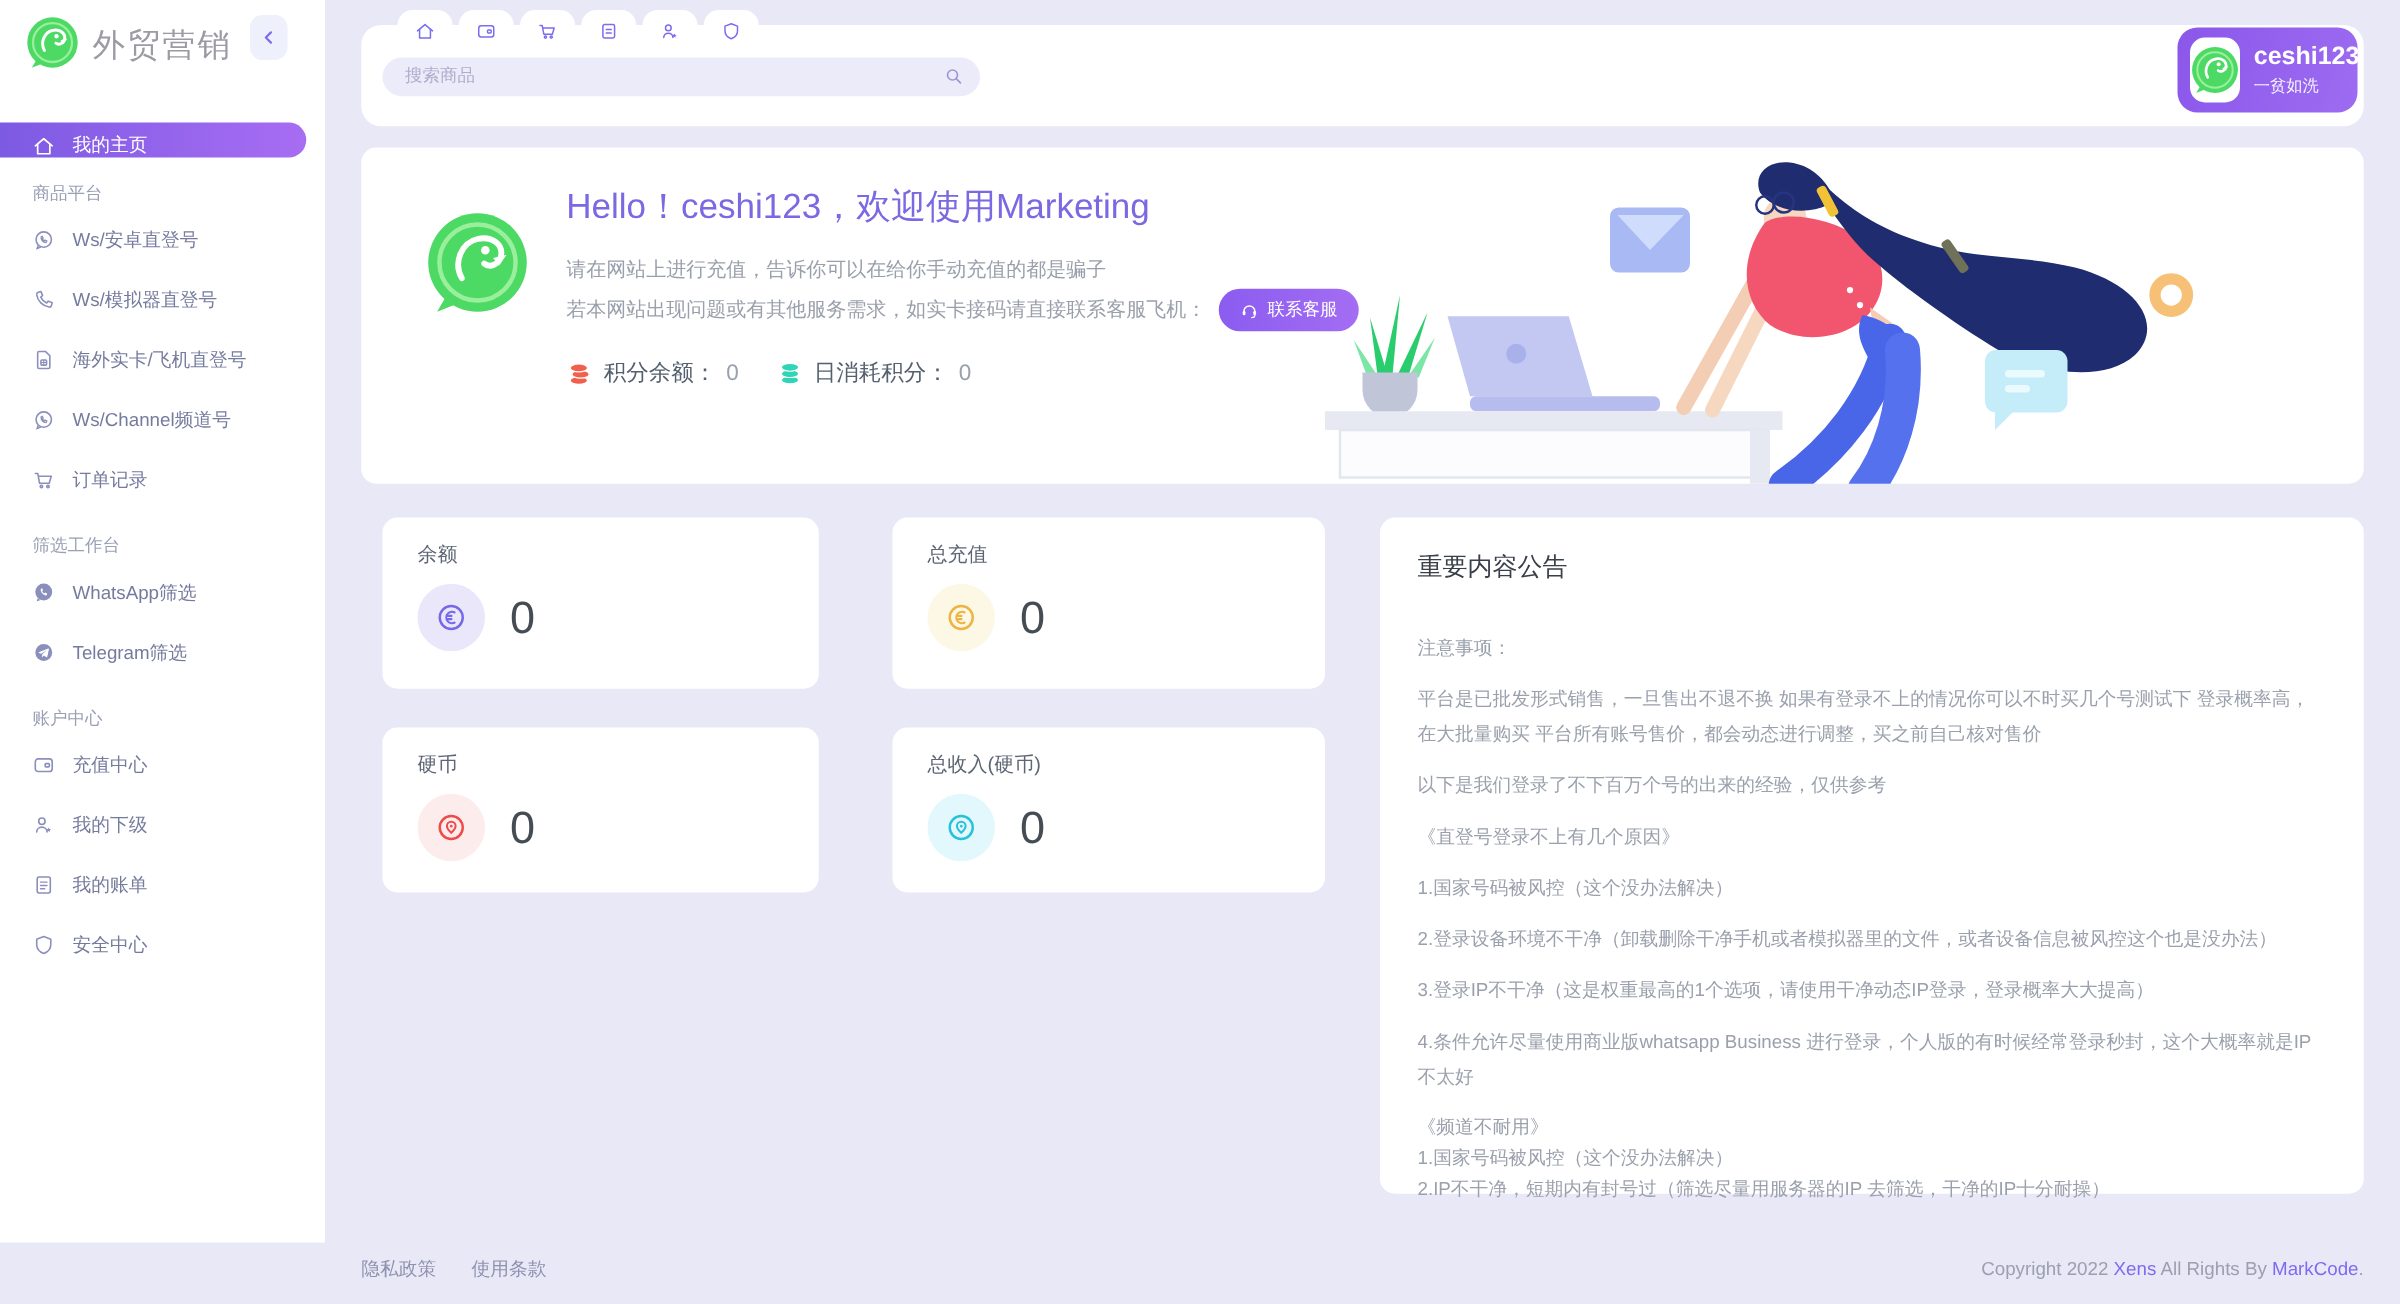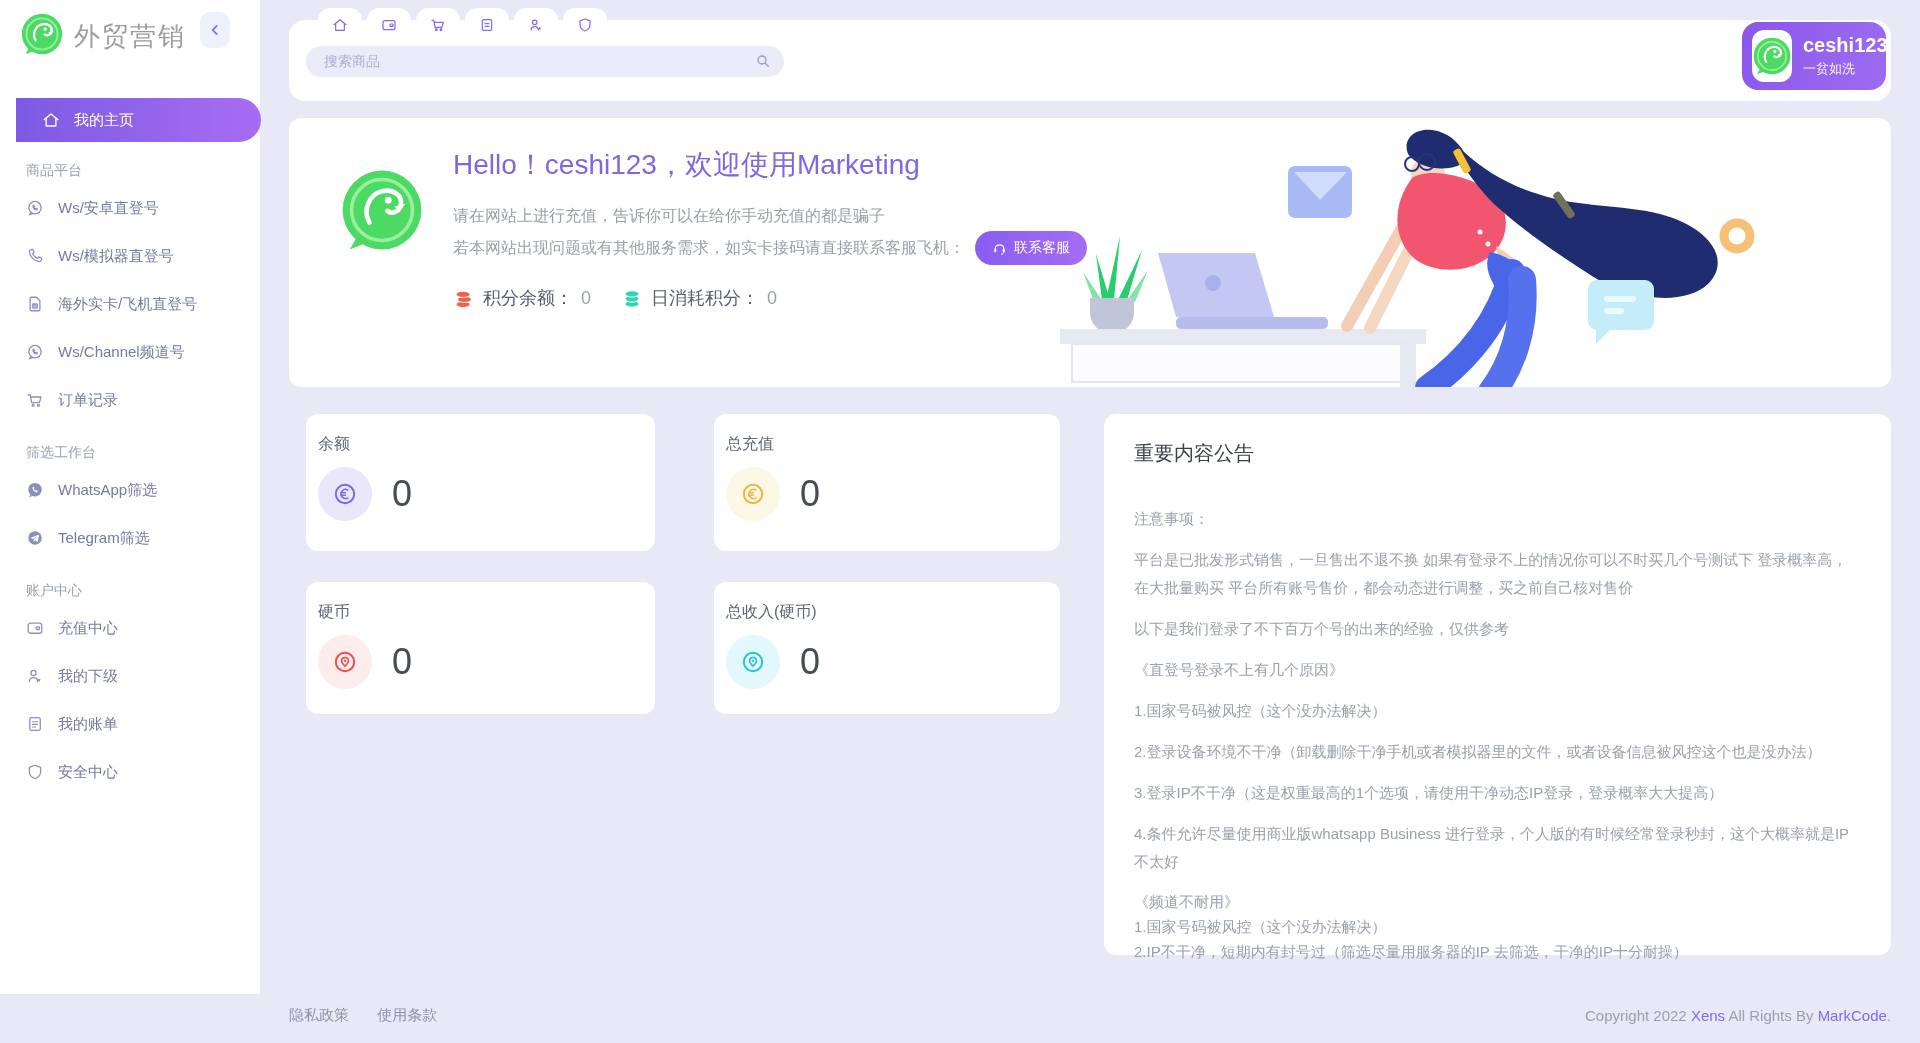--- a/index.html
+++ b/index.html
@@ -5,23 +5,23 @@
   * { margin:0; padding:0; box-sizing:border-box; }
   html,body { width:1920px; height:1043px; overflow:hidden;
     font-family:"Liberation Sans", sans-serif; background:#e9e8f6; position:relative; }
 
   
   .sidebar { position:absolute; left:0; top:0; width:260px; height:994px; background:#fff; z-index:5; }
   .logo-row { position:relative; display:flex; align-items:center; padding:12px 18px 4px 20px; height:64px; }
   .logo-text { font-size:26px; color:#9b9ba3; margin-left:10px; letter-spacing:2px; }
   .collapse-btn { position:absolute; right:30px; top:12px; width:30px; height:36px; background:#eef0fb;
     border-radius:10px; display:flex; align-items:center; justify-content:center; color:#7b6cf0; cursor:pointer; }
-  .nav-active { margin-top:34px; width:245px; height:44px; border-radius:0 22px 22px 0;
-    background:linear-gradient(90deg,#7d5ae3,#a76df3); display:flex; align-items:center;
-    padding-left:26px; gap:14px; color:#fff; font-size:15px; cursor:pointer;margin-left:16px; }
+  .nav-active { margin-top:34px; width:245px; height:28px; border-radius:0 22px 22px 0;
+    background:linear-gradient(90deg,#7d5ae3,#a76df3); display:flex; align-items:flex-end;
+    padding-left:26px; gap:14px; color:#fff; font-size:15px; cursor:pointer; }
   .section-title { margin-top:14px; padding:0 26px; height:28px; line-height:28px; font-size:14px; color:#9aa0b4; }
   .nav-item { height:48px; display:flex; align-items:center; padding-left:26px; gap:14px;
     color:#757b9d; font-size:15px; cursor:pointer; }
   .nav-item svg, .nav-active svg { flex:0 0 auto; }
   .nav-item svg { color:#8a8fbb; }
 
   
   .main { position:absolute; left:260px; top:0; right:0; padding:0 29px; }
 
   .toolbar { position:relative; margin-top:20px; height:81px; background:#fff; border-radius:16px; }
@@ -53,21 +53,21 @@
     padding:8px 17px; border-radius:18px; border:none; cursor:pointer; font-family:inherit; }
   .hero-stats { display:flex; align-items:center; gap:30px; margin-top:22px; font-size:18px; color:#55606e; }
   .hero-stat { display:flex; align-items:center; gap:8px; }
   .stat-num { color:#98a1ad; }
   .illus { position:absolute; left:771px; top:2px; }
 
   
   .content-row { display:flex; margin-top:27px; gap:44px; }
   .cards-grid { margin-left:17px; width:754px; flex:0 0 auto; display:grid;
     grid-template-columns:349px 346px; grid-template-rows:137px 132px; column-gap:59px; row-gap:31px; }
-  .card { background:#fff; border-radius:12px; padding:20px 12px; }
+  .card { background:#fff; border-radius:12px; padding:20px 28px; }
   .card-label { font-size:16px; color:#5d6675; }
   .card-body { display:flex; align-items:center; gap:20px; margin-top:12px; }
   .card-icon { width:54px; height:54px; border-radius:50%; display:flex; align-items:center; justify-content:center; }
   .card-value { font-size:36px; color:#464c54; }
   .tint-purple { background:#eae7fb; color:#7668e8; }
   .tint-gold   { background:#fdf7e6; color:#edb440; }
   .tint-red    { background:#fdecec; color:#ef4b4b; }
   .tint-cyan   { background:#e2f8fc; color:#27c0dd; }
 
   .announce { flex:1; height:541px; background:#fff; border-radius:12px; padding:26px 30px; }

